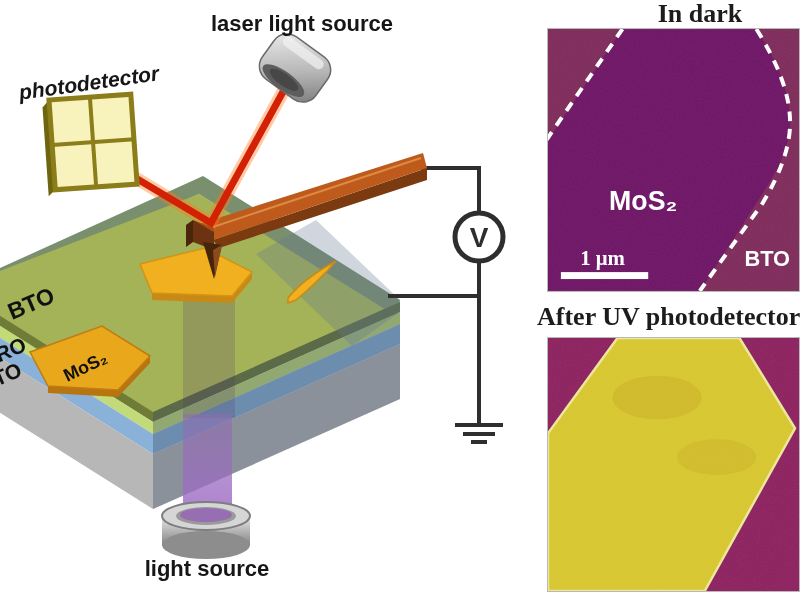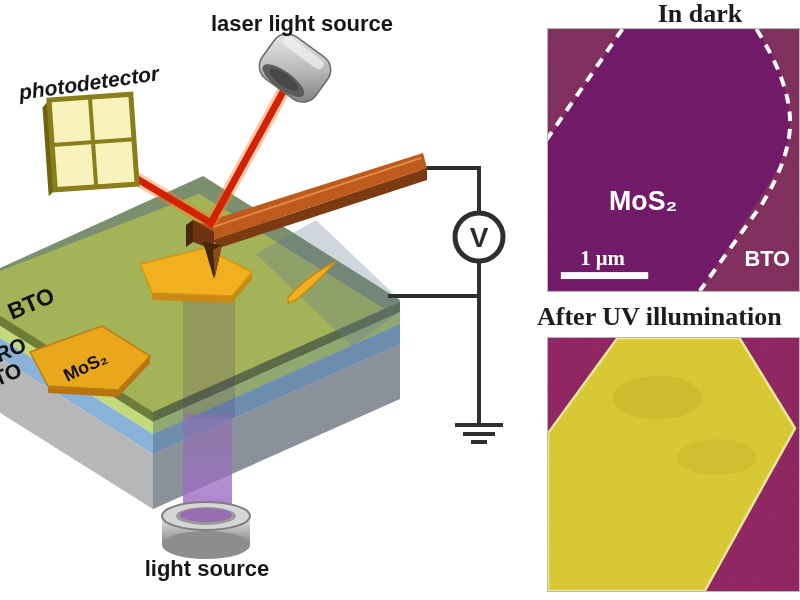--- a/index.html
+++ b/index.html
@@ -150,21 +150,21 @@
       <line x1="75" y1="0" x2="-3" y2="114"></line>
       <path d="M210,0 Q243,52 244,92 Q245,128 216,176 L153,264"></path>
     </g>
     <text x="96" y="182" text-anchor="middle" font-size="27" font-weight="bold" fill="#ffffff" font-family="Liberation Sans, sans-serif">MoS₂</text>
     <text x="55" y="238" text-anchor="middle" font-size="21" font-weight="bold" fill="#ffffff" font-family="Liberation Serif, DejaVu Serif, serif">1 μm</text>
     <rect x="13" y="245" width="88" height="7" fill="#ffffff"></rect>
     <text x="221" y="239" text-anchor="middle" font-size="22" font-weight="bold" fill="#ffffff" font-family="Liberation Sans, sans-serif">BTO</text>
   </svg>
 
   <div class="abs panel-title" style="left:537px;top:303px;width:263px;overflow:hidden;">
-    <span>After UV illumination</span>
+    <span>After UV photodetector</span>
   </div>
 
   <svg class="abs afm-img" style="left:547px;top:337px" width="253" height="255" viewBox="0 0 253 255">
     <defs>
       <filter id="noiseU" x="0" y="0" width="100%" height="100%">
         <feTurbulence type="fractalNoise" baseFrequency="0.85" numOctaves="2" stitchTiles="stitch"></feTurbulence>
         <feColorMatrix type="matrix" values="0 0 0 0 0.85  0 0 0 0 0.55  0 0 0 0 0.1  0 0 0 0.5 0"></feColorMatrix>
       </filter>
     </defs>
     <rect x="0" y="0" width="253" height="255" fill="#8a1e64"></rect>

